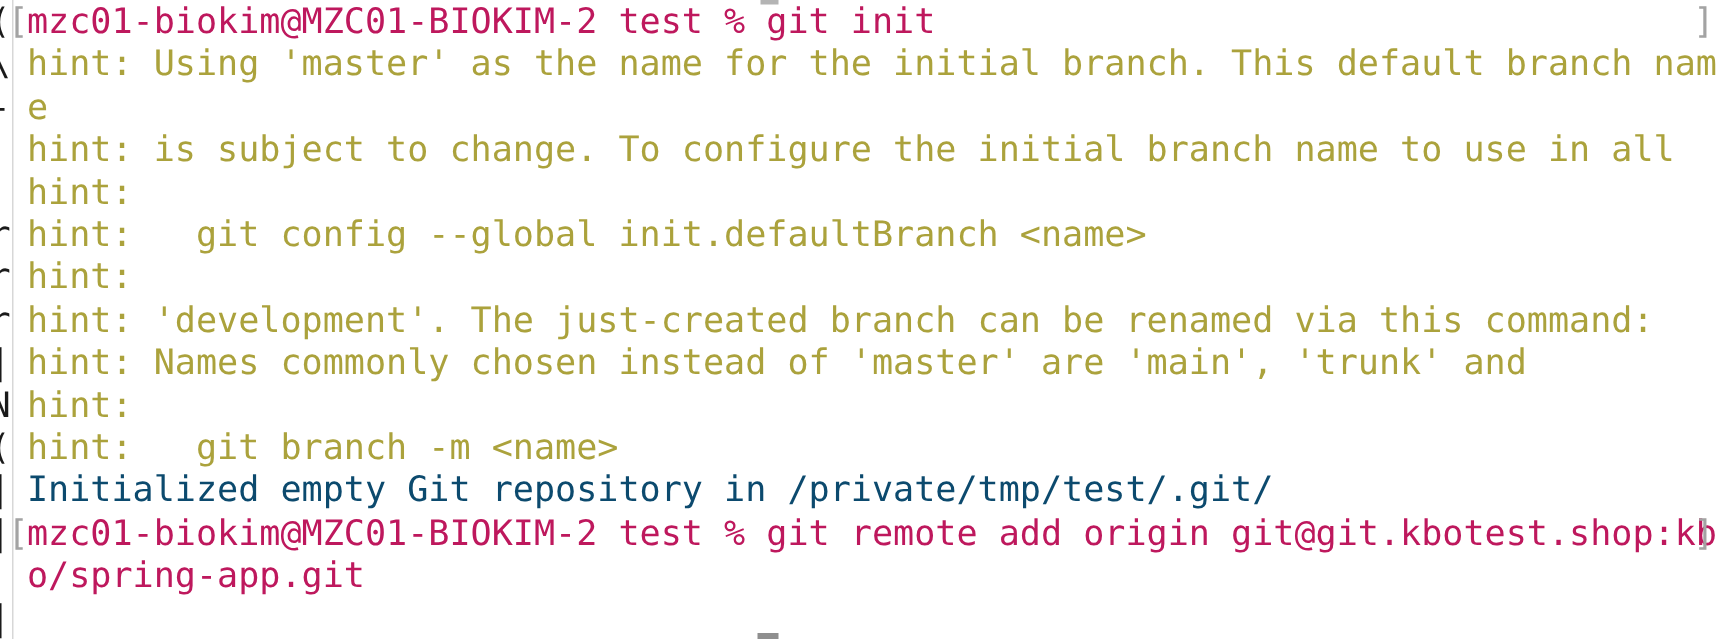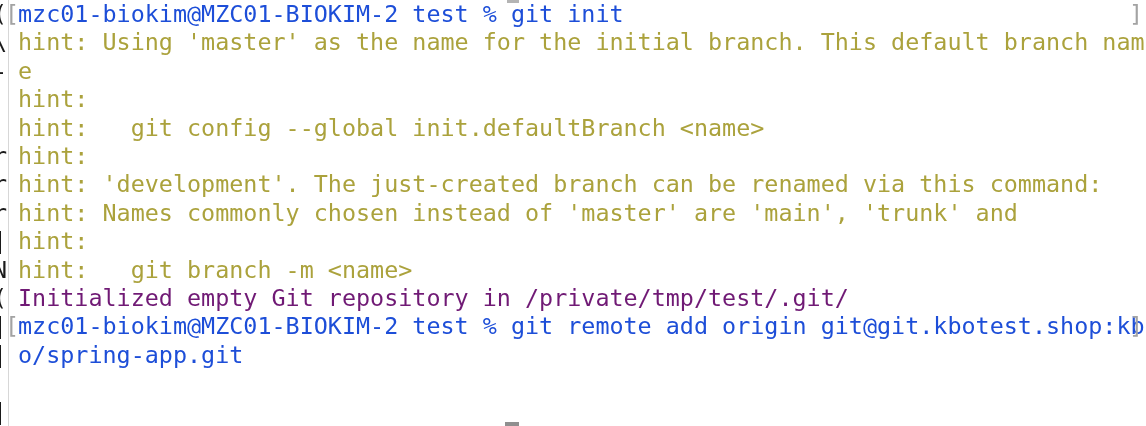--- a/index.html
+++ b/index.html
@@ -53,22 +53,22 @@
   }
   .line {
     position: relative;
     height: 28.4px;
     line-height: 28.4px;
     font-size: 23.4px;
     white-space: pre;
     padding-left: 18px;
   }
   .line .text { white-space: pre; }
-  .line.type-command .text { color: #1d4ed8; }
-  .line.type-output  .text { color: #701a75; margin-top: 40px; }
+  .line.type-command .text { color: #be185d; }
+  .line.type-output  .text { color: #0c4a6e; margin-top: 40px; }
   .line.type-hint    .text { color: #aba23c; margin-top: 16px; }
   .mark {
     position: absolute;
     top: 0;
     color: #a3a3a3;
     font-size: 23.4px;
     line-height: 28.4px;
   }
   .mark.left  { left: 5px; }
   .mark.right { right: 3px; }
@@ -99,20 +99,21 @@
       <span class="edge-fragment" style="top: 312.4px;">|</span>
       <span class="edge-fragment" style="top: 340.8px;">|</span>
       <span class="edge-fragment" style="top: 397.6px;">|</span>
     </div>
   <div class="border-line"></div>
   <div class="top-fragment"></div>
   <div class="lines">
       <div class="line type-command"><span class="mark left">[</span><span class="text">mzc01-biokim@MZC01-BIOKIM-2 test % git init</span><span class="mark right">]</span></div>
       <div class="line type-hint"><span class="text">hint: Using 'master' as the name for the initial branch. This default branch nam</span></div>
       <div class="line type-hint"><span class="text">e</span></div>
+      <div class="line type-hint"><span class="text">hint: is subject to change. To configure the initial branch name to use in all</span></div>
       <div class="line type-hint"><span class="text">hint:</span></div>
       <div class="line type-hint"><span class="text">hint:   git config --global init.defaultBranch &lt;name&gt;</span></div>
       <div class="line type-hint"><span class="text">hint:</span></div>
       <div class="line type-hint"><span class="text">hint: 'development'. The just-created branch can be renamed via this command:</span></div>
       <div class="line type-hint"><span class="text">hint: Names commonly chosen instead of 'master' are 'main', 'trunk' and</span></div>
       <div class="line type-hint"><span class="text">hint:</span></div>
       <div class="line type-hint"><span class="text">hint:   git branch -m &lt;name&gt;</span></div>
       <div class="line type-output"><span class="text">Initialized empty Git repository in /private/tmp/test/.git/</span></div>
       <div class="line type-command"><span class="mark left">[</span><span class="text">mzc01-biokim@MZC01-BIOKIM-2 test % git remote add origin git@git.kbotest.shop:kb</span><span class="mark right">]</span></div>
       <div class="line type-command"><span class="text">o/spring-app.git</span></div>

